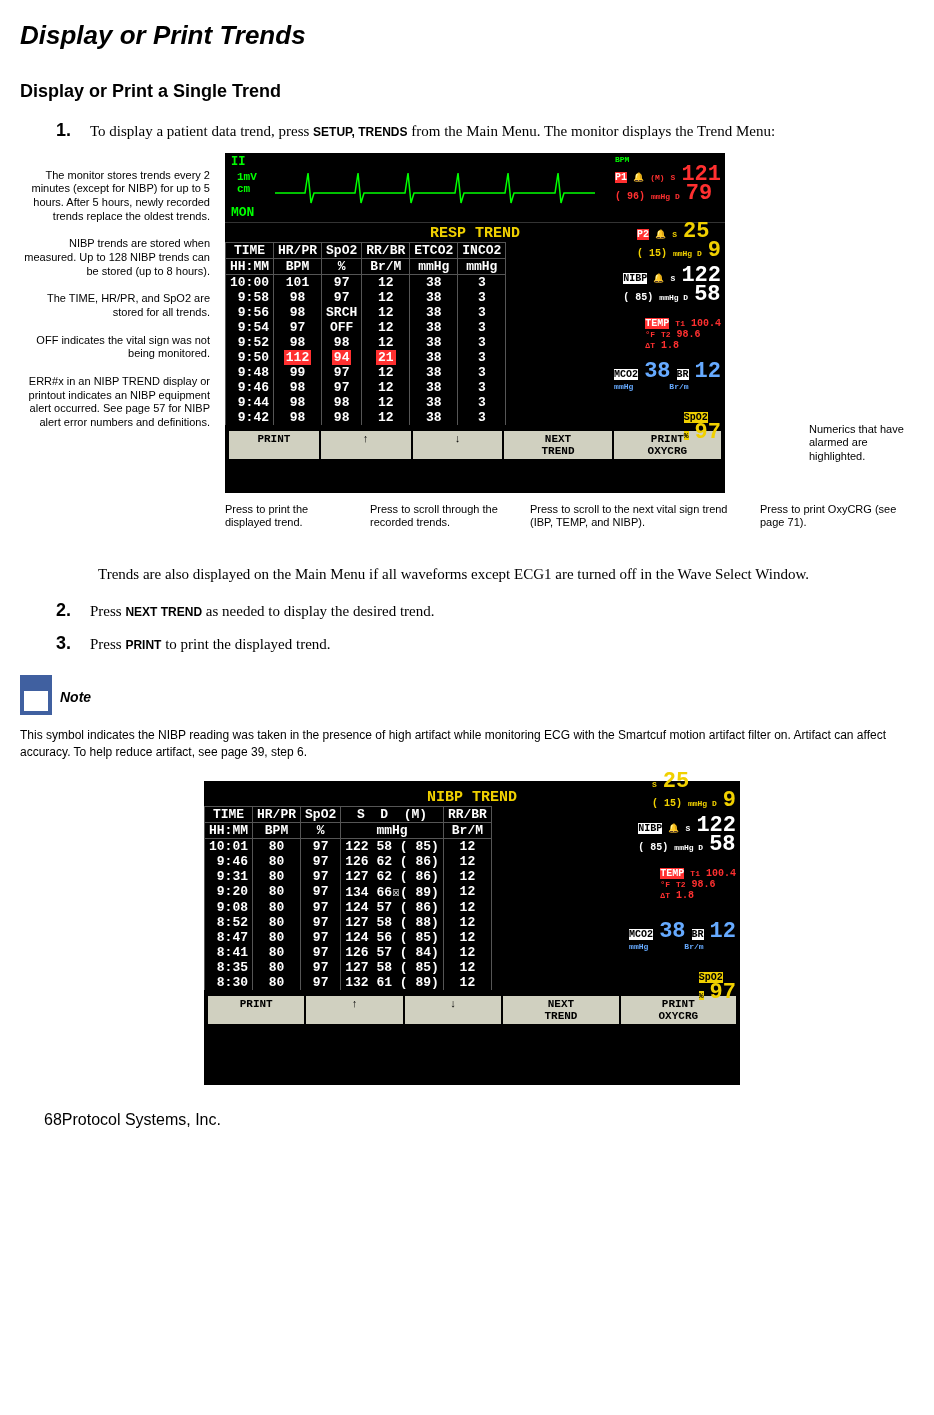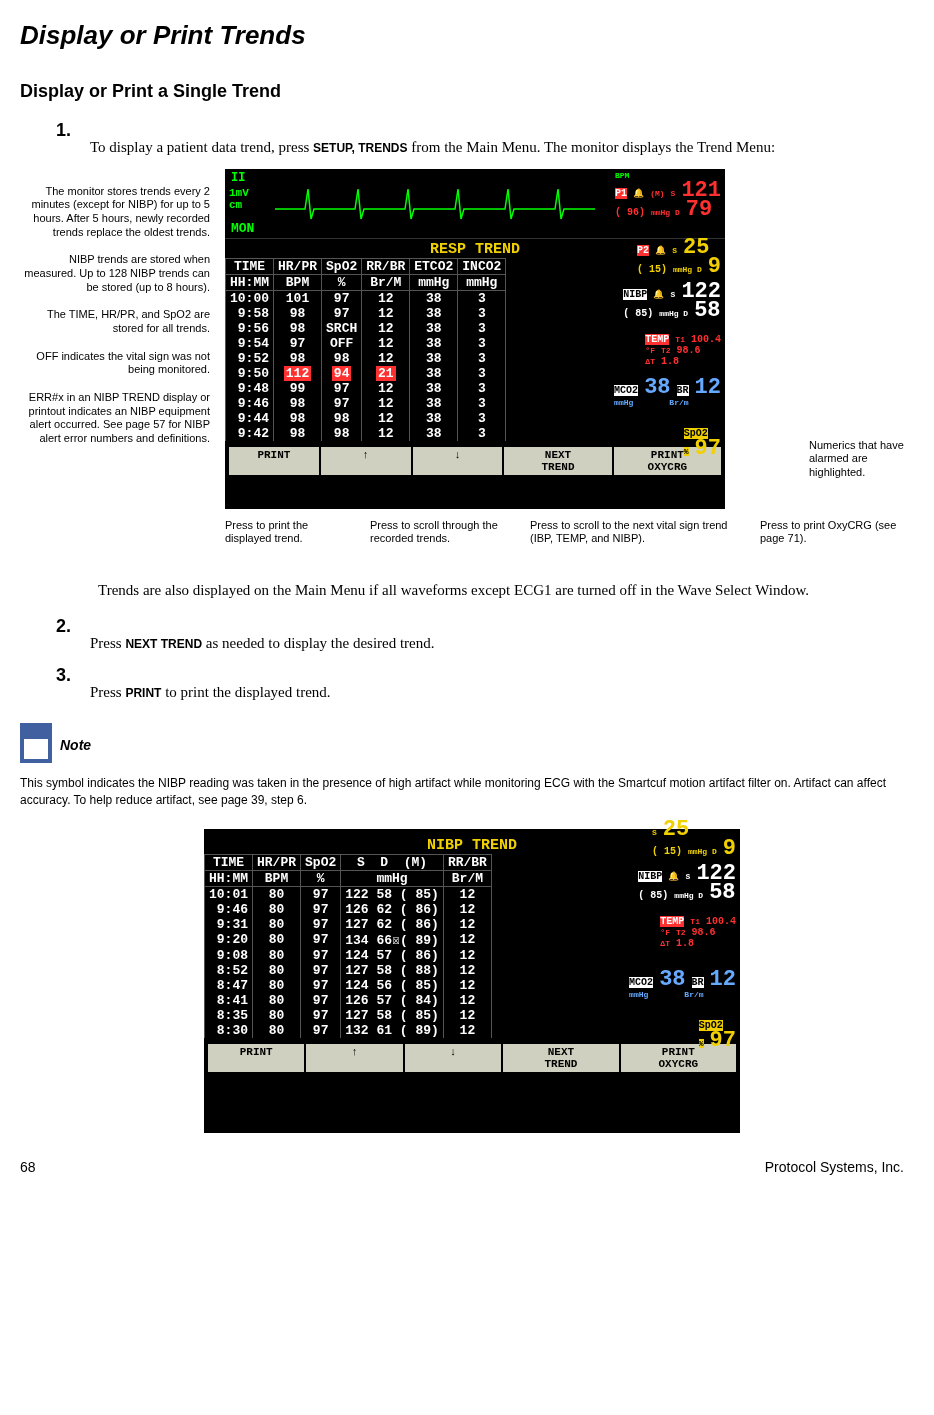--- a/index.html
+++ b/index.html
@@ -1,33 +1,33 @@
 <!DOCTYPE html>
 <html><head>
   <meta charset="utf-8">
   <style>
     * { box-sizing: border-box; margin: 0; padding: 0; }
     body { font-family: Georgia, serif; font-size: 14px; color: #000; width: 934px; padding: 20px 30px 10px 20px; }
     h1 { font-family: Arial, sans-serif; font-weight: bold; font-style: italic; font-size: 26px; margin-bottom: 30px; }
     h2 { font-family: Arial, sans-serif; font-weight: bold; font-size: 18px; margin-bottom: 18px; }
     .step { display: flex; margin-bottom: 10px; margin-left: 36px; }
     .step-num { font-family: Arial, sans-serif; font-weight: bold; font-size: 18px; width: 34px; flex-shrink: 0; }
-    .step-text { font-size: 15px; line-height: 1.5; margin-top: 16px; }
+    .step-text { font-size: 15px; line-height: 1.5; }
     .step-text .cmd { font-family: Arial, sans-serif; font-weight: bold; font-size: 12px; }
     .figure-wrap { position: relative; margin: 10px 0 20px 0; height: 390px; }
     .callout { position: absolute; font-family: Arial, sans-serif; font-size: 11px; line-height: 1.25; }
     .callout.left { text-align: right; width: 190px; }
     .callout.bottom { text-align: left; }
     .callout.right { text-align: left; width: 100px; }
     .monitor { position: absolute; background: #000; color: #fff; font-family: "Courier New", monospace; font-size: 14px; font-weight: bold; }
     .mon1 { left: 205px; top: 0; width: 500px; height: 340px; }
     .mon2 { left: 184px; top: 0; width: 536px; height: 304px; }
     .wave-area { position: relative; height: 70px; border-bottom: 1px solid #333; }
     .lead { color: #00ff00; position: absolute; left: 6px; top: 2px; font-size: 12px; }
-    .mvscale { color: #00ff00; position: absolute; left: 4px; top: 18px; font-size: 11px; }
+    .mvscale { color: #00ff00; position: absolute; left: 12px; top: 18px; font-size: 11px; }
     .monlbl { color: #00ff00; position: absolute; left: 6px; bottom: 2px; font-size: 13px; }
     .ecg-svg { position: absolute; left: 50px; top: 10px; }
     .trend-title { color: #f0d000; text-align: center; font-size: 15px; margin-top: 2px; }
     .numerics-panel { position: absolute; right: 0; top: 0; bottom: 0; width: 130px; font-size: 10px; }
     .num-block { position: relative; padding: 1px 4px; }
     .num-big { font-size: 22px; line-height: 0.9; }
     .num-unit { font-size: 8px; }
     .green-t { color: #00ff00; }
     .red-t { color: #ff3030; }
     .yellow-bg { background: #f0d000; color: #000; }
@@ -42,21 +42,21 @@
     .buttons-row { display: flex; gap: 2px; margin-top: 6px; padding: 0 4px; }
     .mbutton { background: #d0d0c0; color: #000; font-family: "Courier New", monospace; font-weight: bold; font-size: 11px; flex: 1; text-align: center; padding: 2px 1px; line-height: 1.1; }
     .mbutton2 { flex: 1.2; }
     .body-indent { margin-left: 78px; margin-bottom: 15px; line-height: 1.5; font-size: 15px; }
     .note-block { margin: 20px 0 12px 0; display: flex; align-items: flex-start; gap: 8px; }
     .note-icon { width: 32px; height: 40px; background: #4060a0; position: relative; }
     .note-icon::after { content: ""; position: absolute; left: 4px; right: 4px; bottom: 4px; height: 20px; background: #fff; }
     .note-label { font-family: Arial, sans-serif; font-weight: bold; font-style: italic; font-size: 14px; padding-top: 14px; }
     .note-text { font-family: Arial, sans-serif; font-size: 12px; line-height: 1.4; margin-bottom: 20px; }
     .figure-wrap2 { position: relative; margin: 10px 0 20px 0; height: 310px; }
-    .footer { display: flex; justify-content: space-between; font-family: Arial, sans-serif; font-size: 14px; margin-top: 10px; }
+    .footer { display: flex; font-family: Arial, sans-serif; font-size: 16px; margin-top: 10px; margin-left: 24px; }
     .p2block { position: absolute; right: 0; top: 68px; }
     .nibpblock { position: absolute; right: 0; top: 112px; }
     .tempblock { position: absolute; right: 0; top: 164px; }
     .mco2block { position: absolute; right: 0; top: 208px; }
     .spo2block { position: absolute; right: 0; top: 258px; }
     .trend-table-wrap2 { width: 405px; }
   </style>
 </head>
 <body>
 

